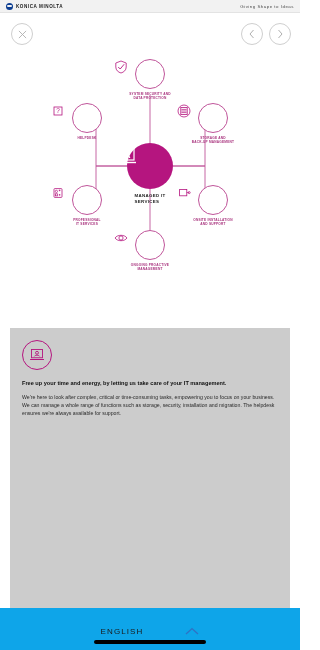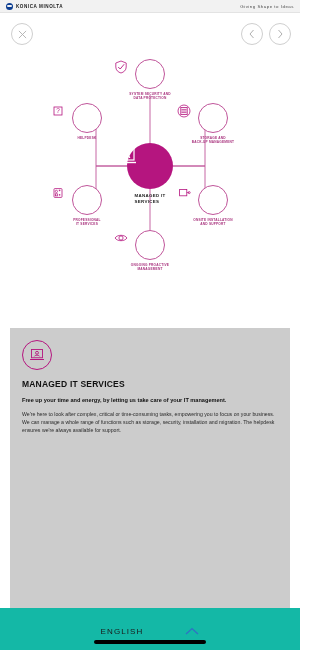--- a/index.html
+++ b/index.html
@@ -132,21 +132,21 @@
     font-size:5.6px; font-weight:bold; line-height:1.45;
     color:#111; margin-bottom:6px;
   }
   .card-body {
     font-size:5.2px; line-height:1.55; color:#2a2a2a;
   }
 
   
   .bottombar {
     position:absolute; left:0; bottom:0; width:300px; height:42px;
-    background:#14b8a6;
+    background:#0ea5e9;
     display:flex; align-items:center; justify-content:center;
     gap:42px;
     padding-top:4px;
   }
   .lang-label {
     font-size:8px; letter-spacing:1.1px; color:#1a1a1a;
   }
   .lang-chevron { color:#2f72c4; display:flex; }
   .home-indicator {
     position:absolute; left:50%; bottom:6px;
@@ -312,21 +312,20 @@
 
 <div class="card">
   <div class="card-icon">
     <svg width="18" height="18" viewBox="0 0 26 26">
       <rect x="5" y="5" width="16" height="12" fill="none" stroke="#b5157f" stroke-width="1.3"></rect>
       <circle cx="13" cy="9.8" r="2.1" fill="none" stroke="#b5157f" stroke-width="1.3"></circle>
       <path d="M9.3 15 C9.3 12.6 16.7 12.6 16.7 15" fill="none" stroke="#b5157f" stroke-width="1.3"></path>
       <line x1="3" y1="19.5" x2="23" y2="19.5" stroke="#b5157f" stroke-width="1.5"></line>
     </svg>
   </div>
-  <div class="card-title">MANAGED IT SERVICES</div>
   <div class="card-lead">Free up your time and energy, by letting us take care of your IT management.</div>
   <div class="card-body">We're here to look after complex, critical or time-consuming tasks, empowering you to focus on your business. We can manage a whole range of functions such as storage, security, installation and migration. The helpdesk ensures we're always available for support.</div>
 </div>
 
 <div class="bottombar">
   <span class="lang-label">ENGLISH</span>
   <span class="lang-chevron">
     <svg width="14" height="9" viewBox="0 0 14 9">
       <polyline points="1,7 7,1.6 13,7" fill="none" stroke="#2f72c4" stroke-width="1.4"></polyline>
     </svg>

